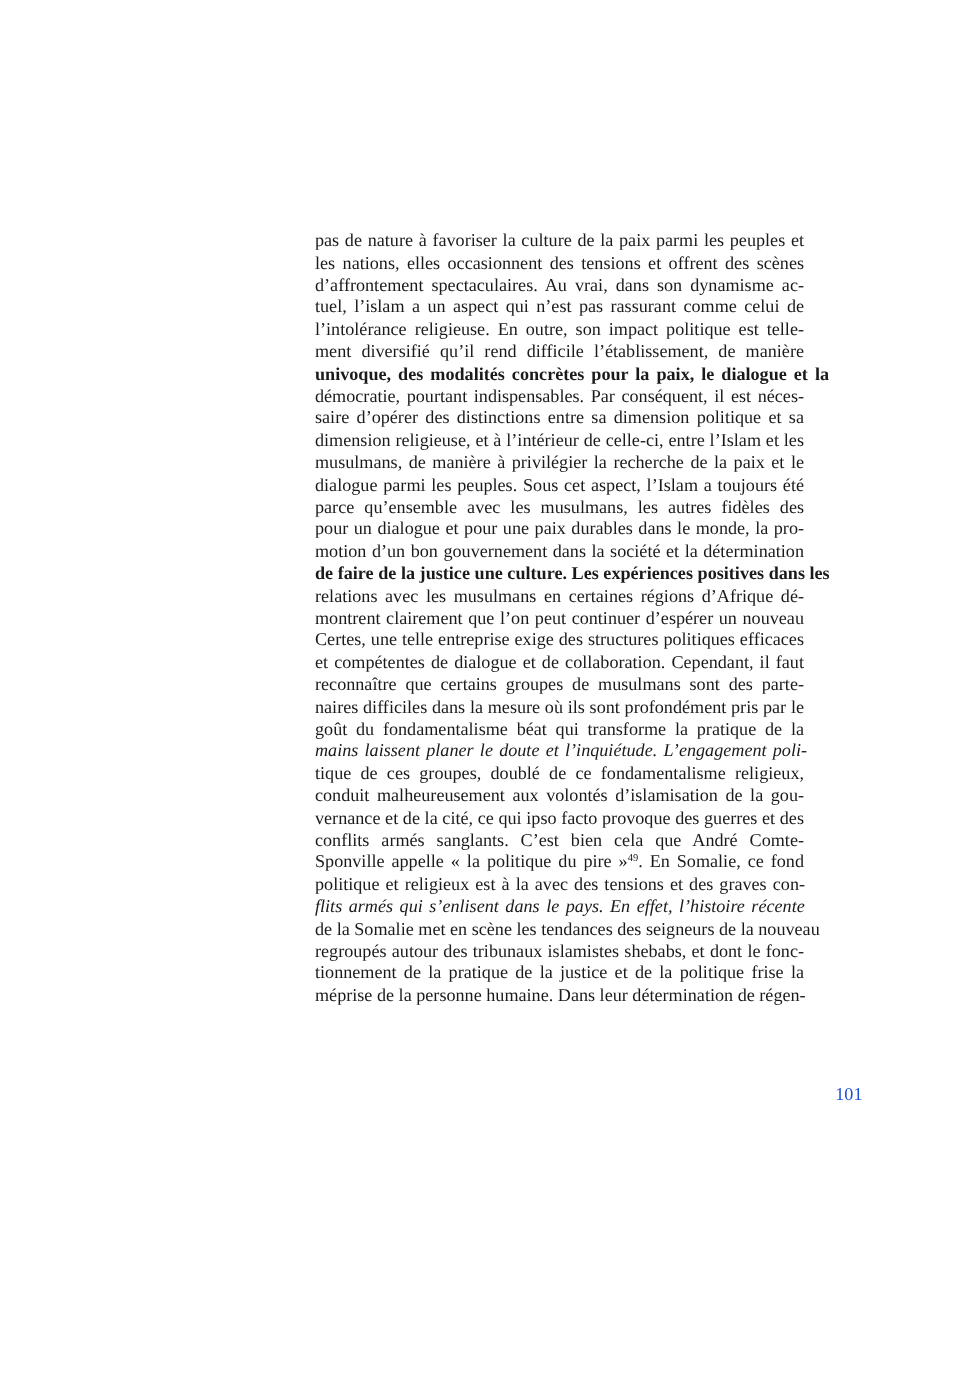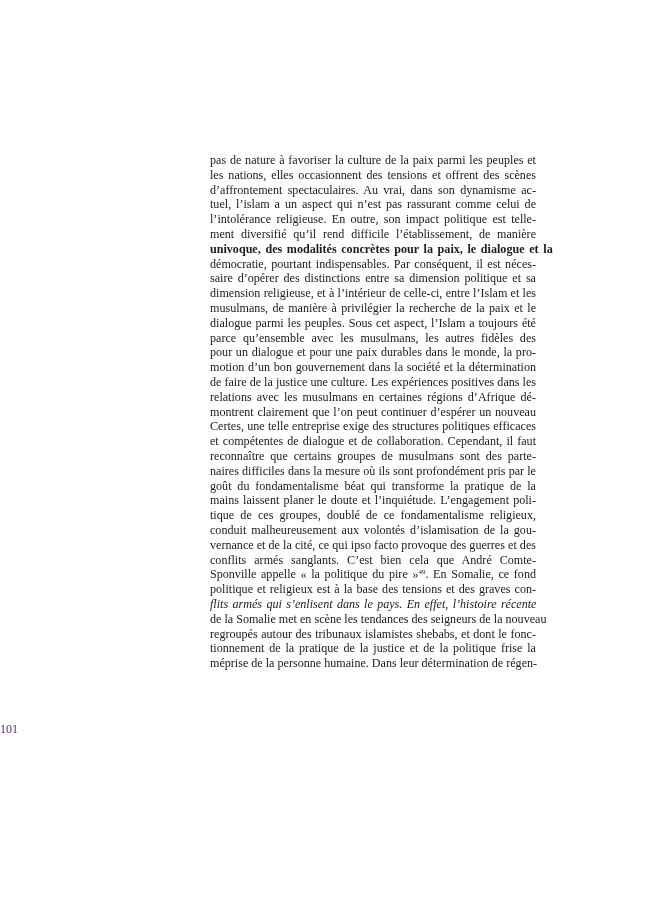--- a/index.html
+++ b/index.html
@@ -41,24 +41,24 @@
     sup.fn {
       font-size: 7px;
       line-height: 0;
       vertical-align: 4px;
     }
     .page-number {
       position: absolute;
       left: 0;
       width: 575px;
       top: 722px;
-      text-align: left;
+      text-align: right;
       font-family: "Liberation Serif", "DejaVu Serif", serif;
       font-size: 12.1px;
-      color: #701a75;
+      color: #1d4ed8;
     }
   </style>
 </head>
 <body>
 
 <div class="page">
   <div class="text-block">
     <span class="line" style="display: block; width: auto; word-spacing: 0.769231px;">pas de nature à favoriser la culture de la paix parmi les peuples et</span>
     <span class="line" style="display: block; width: auto; word-spacing: 1.91493px;">les nations, elles occasionnent des tensions et offrent des scènes</span>
     <span class="line" style="display: block; width: auto; word-spacing: 2.32143px;">d’affrontement spectaculaires. Au vrai, dans son dynamisme ac-</span>
@@ -67,35 +67,35 @@
     <span class="line" style="display: block; width: auto; word-spacing: 3.71429px;">ment diversifié qu’il rend difficile l’établissement, de manière</span>
     <span class="line" style="display: block; width: auto; word-spacing: 1.63594px; font-weight: bold;">univoque, des modalités concrètes pour la paix, le dialogue et la</span>
     <span class="line" style="display: block; width: auto; word-spacing: 1.37723px;">démocratie, pourtant indispensables. Par conséquent, il est néces-</span>
     <span class="line" style="display: block; width: auto; word-spacing: 1.85243px;">saire d’opérer des distinctions entre sa dimension politique et sa</span>
     <span class="line" style="display: block; width: auto; word-spacing: 0.228125px;">dimension religieuse, et à l’intérieur de celle-ci, entre l’Islam et les</span>
     <span class="line" style="display: block; width: auto; word-spacing: 1.30824px;">musulmans, de manière à privilégier la recherche de la paix et le</span>
     <span class="line" style="display: block; width: auto; word-spacing: 0.828125px;">dialogue parmi les peuples. Sous cet aspect, l’Islam a toujours été</span>
     <span class="line" style="display: block; width: auto; word-spacing: 3.68359px;">parce qu’ensemble avec les musulmans, les autres fidèles des</span>
     <span class="line" style="display: block; width: auto; word-spacing: 0.66276px;">pour un dialogue et pour une paix durables dans le monde, la pro-</span>
     <span class="line" style="display: block; width: auto; word-spacing: 0.659722px;">motion d’un bon gouvernement dans la société et la détermination</span>
-    <span class="line" style="display: block; width: auto; word-spacing: 0.0241477px;">de faire de la justice une culture. Les expériences positives dans les</span>
+    <span class="line" style="display: block; width: auto; word-spacing: 0.0241477px; font-weight: bold;">de faire de la justice une culture. Les expériences positives dans les</span>
     <span class="line" style="display: block; width: auto; word-spacing: 2.04688px;">relations avec les musulmans en certaines régions d’Afrique dé-</span>
     <span class="line" style="display: block; width: auto; word-spacing: 0.703125px;">montrent clairement que l’on peut continuer d’espérer un nouveau</span>
     <span class="line" style="display: block; width: auto; word-spacing: 0.269531px;">Certes, une telle entreprise exige des structures politiques efficaces</span>
     <span class="line" style="display: block; width: auto; word-spacing: 1.03472px;">et compétentes de dialogue et de collaboration. Cependant, il faut</span>
     <span class="line" style="display: block; width: auto; word-spacing: 2.88477px;">reconnaître que certains groupes de musulmans sont des parte-</span>
     <span class="line" style="display: block; width: auto; word-spacing: 0.130682px;">naires difficiles dans la mesure où ils sont profondément pris par le</span>
     <span class="line" style="display: block; width: auto; word-spacing: 2.82465px;">goût du fondamentalisme béat qui transforme la pratique de la</span>
-    <span class="line" style="display: block; width: auto; word-spacing: 1.13281px;">mains laissent planer le doute et l’inquiétude. L’engagement poli-</span>
+    <span class="line" style="display: block; width: auto; word-spacing: 1.13281px; font-style: italic;">mains laissent planer le doute et l’inquiétude. L’engagement poli-</span>
     <span class="line" style="display: block; width: auto; word-spacing: 3.13672px;">tique de ces groupes, doublé de ce fondamentalisme religieux,</span>
     <span class="line" style="display: block; width: auto; word-spacing: 1.99777px;">conduit malheureusement aux volontés d’islamisation de la gou-</span>
     <span class="line" style="display: block; width: auto; word-spacing: 0.0721154px;">vernance et de la cité, ce qui ipso facto provoque des guerres et des</span>
     <span class="line" style="display: block; width: auto; word-spacing: 4.93945px;">conflits armés sanglants. C’est bien cela que André Comte-</span>
     <span class="line" style="display: block; width: auto; word-spacing: 1.6108px;"><span>Sponville appelle « la politique du pire »</span><sup class="fn">49</sup><span>. En Somalie, ce fond</span></span>
-    <span class="line" style="display: block; width: auto; word-spacing: 1.02734px;">politique et religieux est à la base des tensions et des graves con-</span>
+    <span class="line" style="display: block; width: auto; word-spacing: 1.02734px;">politique et religieux est à la avec des tensions et des graves con-</span>
     <span class="line" style="display: block; width: auto; word-spacing: 1.32187px; font-style: italic;">flits armés qui s’enlisent dans le pays. En effet, l’histoire récente</span>
     <span class="line" style="display: block; width: auto;">de la Somalie met en scène les tendances des seigneurs de la nouveau</span>
     <span class="line" style="display: block; width: auto; word-spacing: 0.472222px;">regroupés autour des tribunaux islamistes shebabs, et dont le fonc-</span>
     <span class="line" style="display: block; width: auto; word-spacing: 1.8112px;">tionnement de la pratique de la justice et de la politique frise la</span>
     <span class="line" style="display: block; width: auto;">méprise de la personne humaine. Dans leur détermination de régen-</span>
   </div>
   <div class="page-number">101</div>
 </div>
 
 </body></html>

